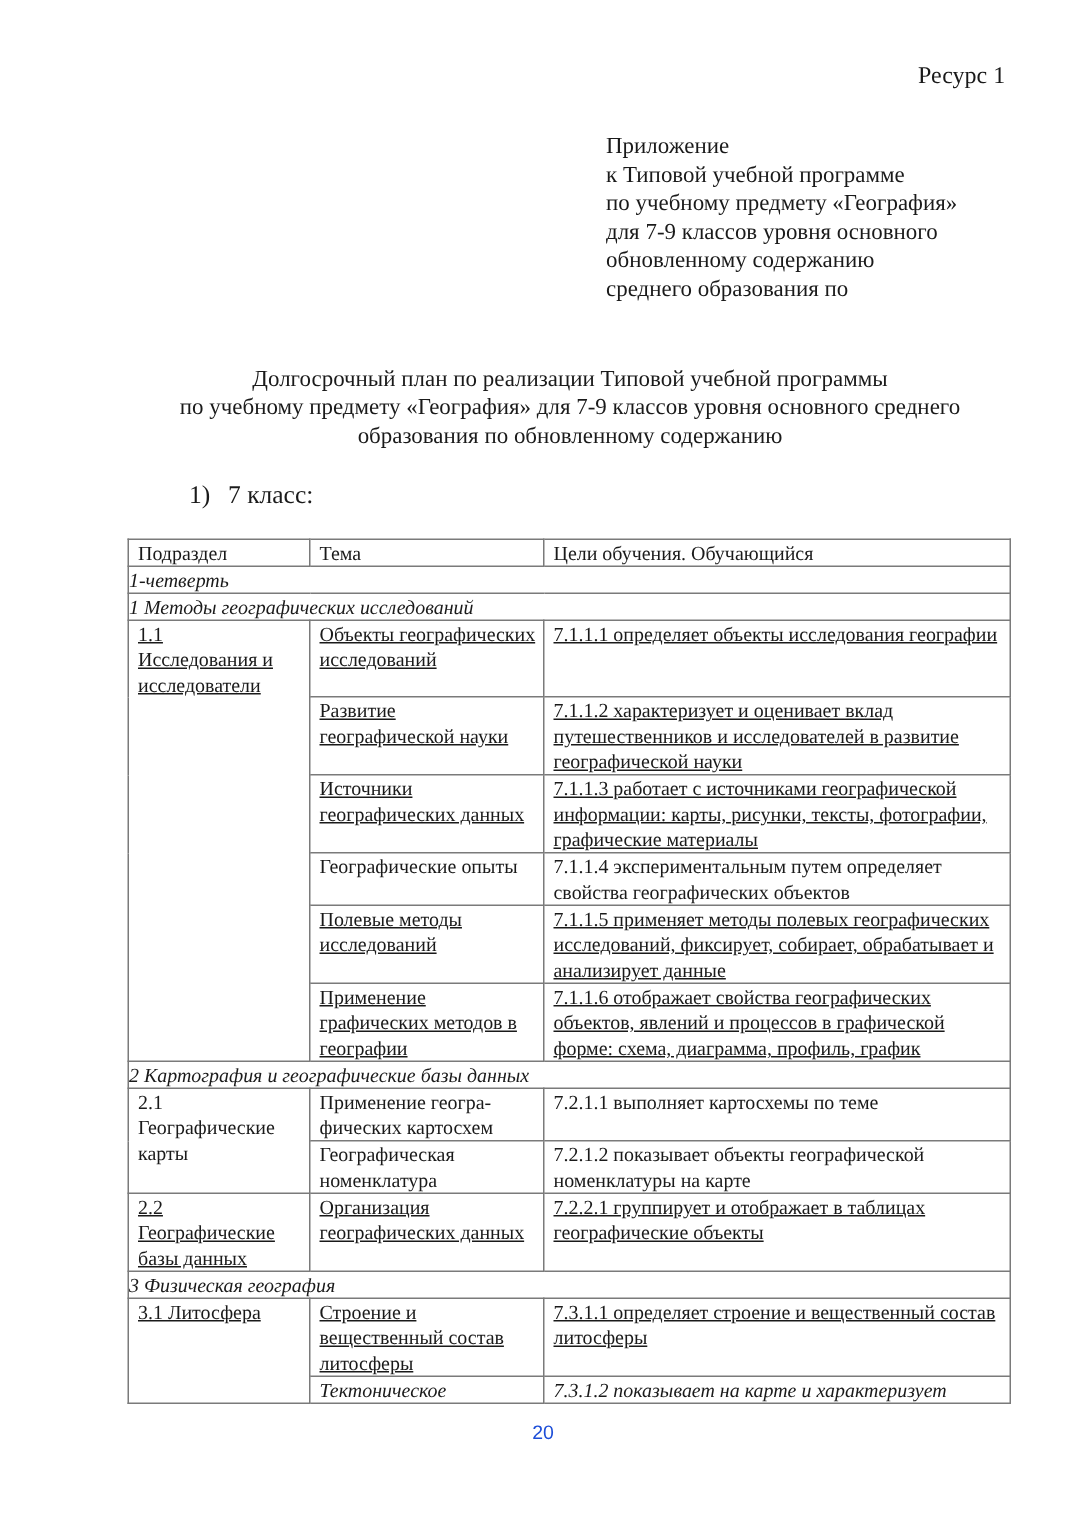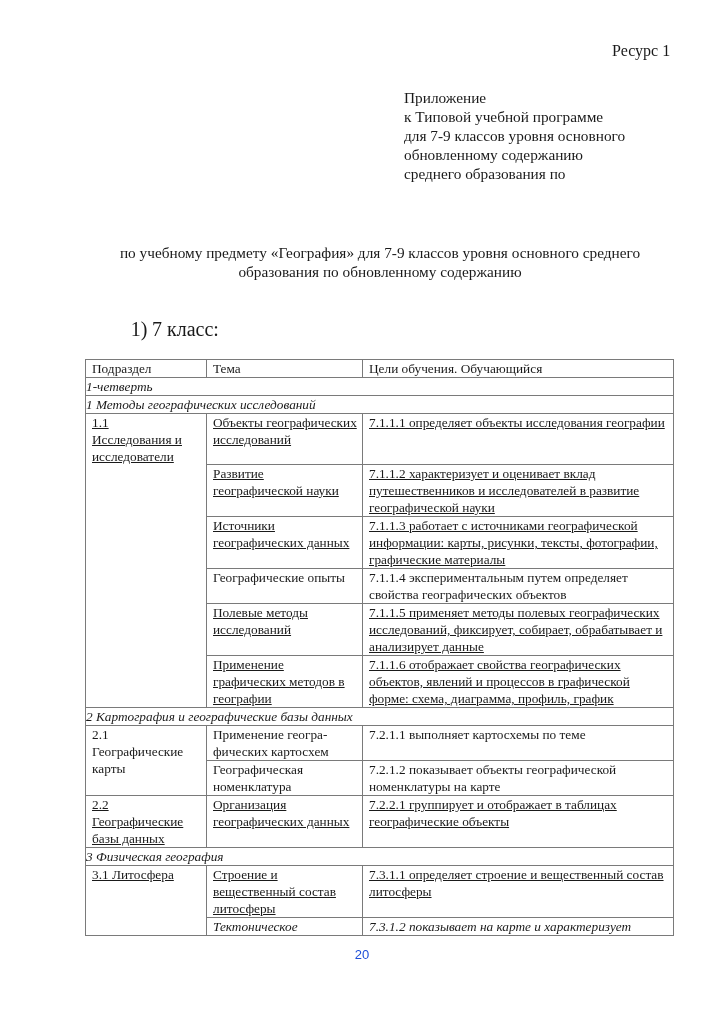--- a/index.html
+++ b/index.html
@@ -17,21 +17,21 @@
       font-size: 15.3px; line-height: 19px;
     }
     .appendix div { white-space: nowrap; }
     .title {
       position: absolute; left: 70px; width: 620px; top: 243px;
       text-align: center; font-size: 15.3px; line-height: 19px;
     }
     .title div { white-space: nowrap; }
     .grade {
       position: absolute; left: 126px; top: 320px;
-      font-size: 20px; line-height: 19px; white-space: nowrap; text-align: center;
+      font-size: 17px; line-height: 19px; white-space: nowrap;
     }
     .grade .num { display: inline-block; width: 26px; }
 
     table.plan {
       position: absolute; left: 85px; top: 359px;
       width: 588px; border-collapse: collapse; table-layout: fixed;
       font-size: 13.3px; line-height: 17px;
     }
     table.plan td {
       border: 1.3px solid #7a7a7a; vertical-align: top;
@@ -54,26 +54,28 @@
     }
   </style>
 </head>
 <body>
 
 <div class="resource">Ресурс 1</div>
 
 <div class="appendix">
   <div>Приложение</div>
   <div>к Типовой учебной программе</div>
+  <div>по учебному предмету «География»</div>
   <div>для 7-9 классов уровня основного</div>
   <div>обновленному содержанию</div>
   <div>среднего образования по</div>
 </div>
 
 <div class="title">
+  <div>Долгосрочный план по реализации Типовой учебной программы</div>
   <div>по учебному предмету «География» для 7-9 классов уровня основного среднего</div>
   <div>образования по обновленному содержанию</div>
 </div>
 
 <div class="grade">
   <span class="num">1)</span><span>7 класс:</span>
 </div>
 
 <table class="plan">
   <colgroup>

